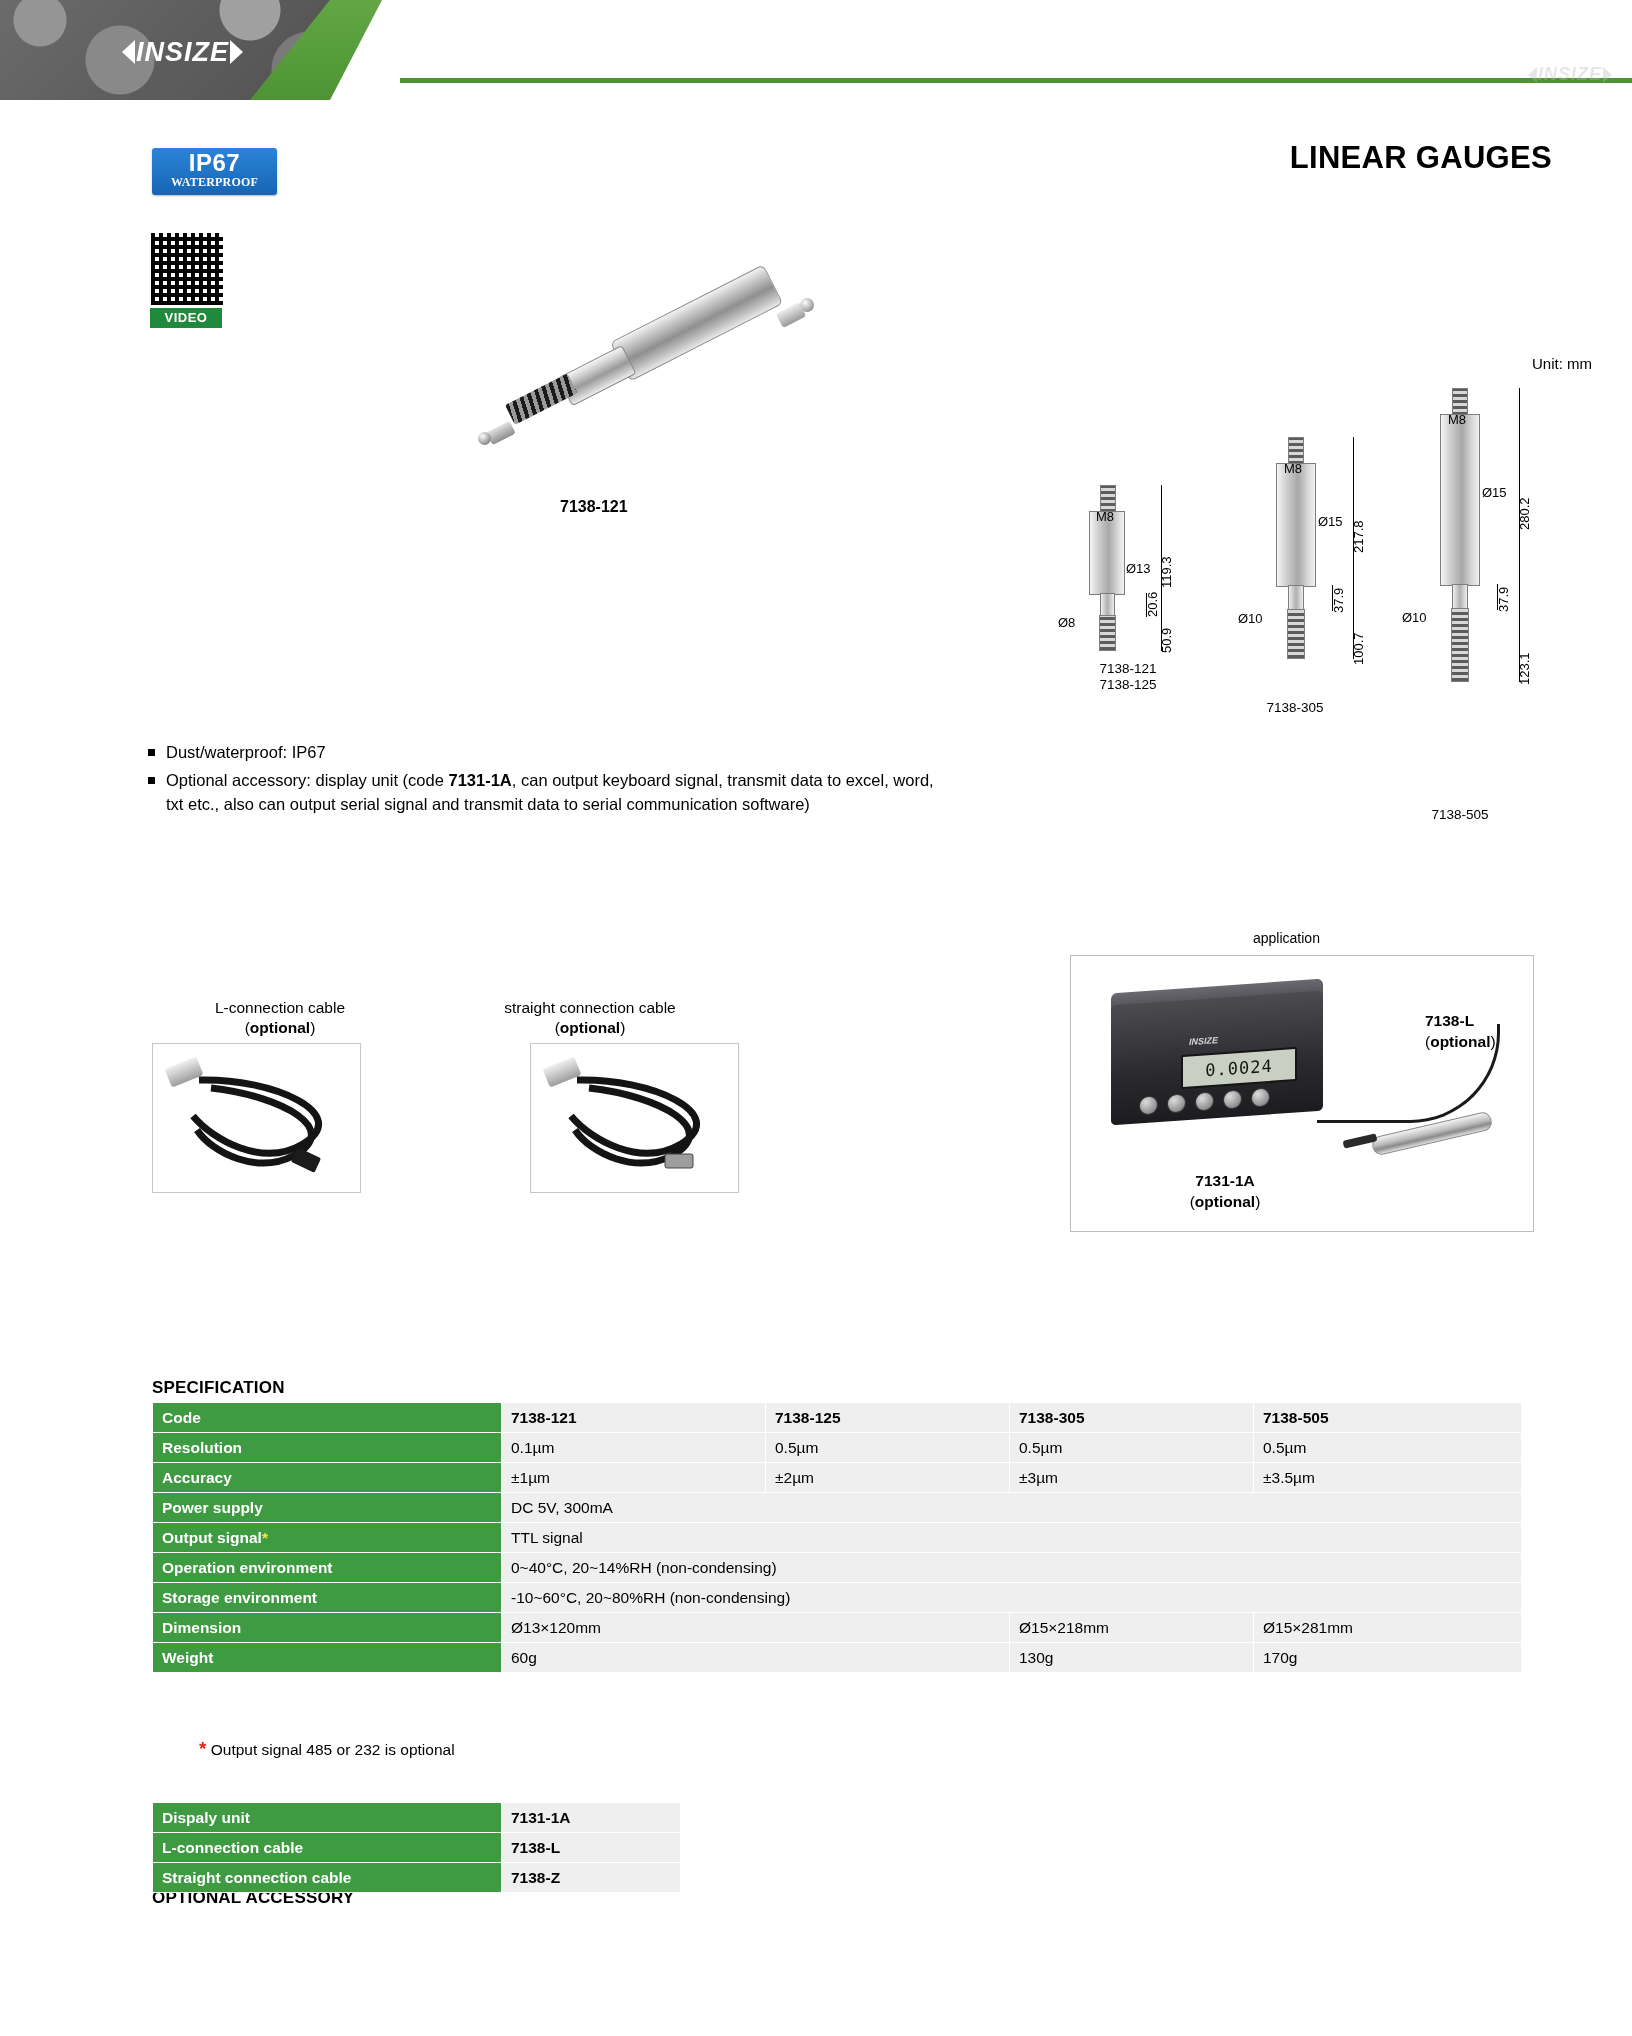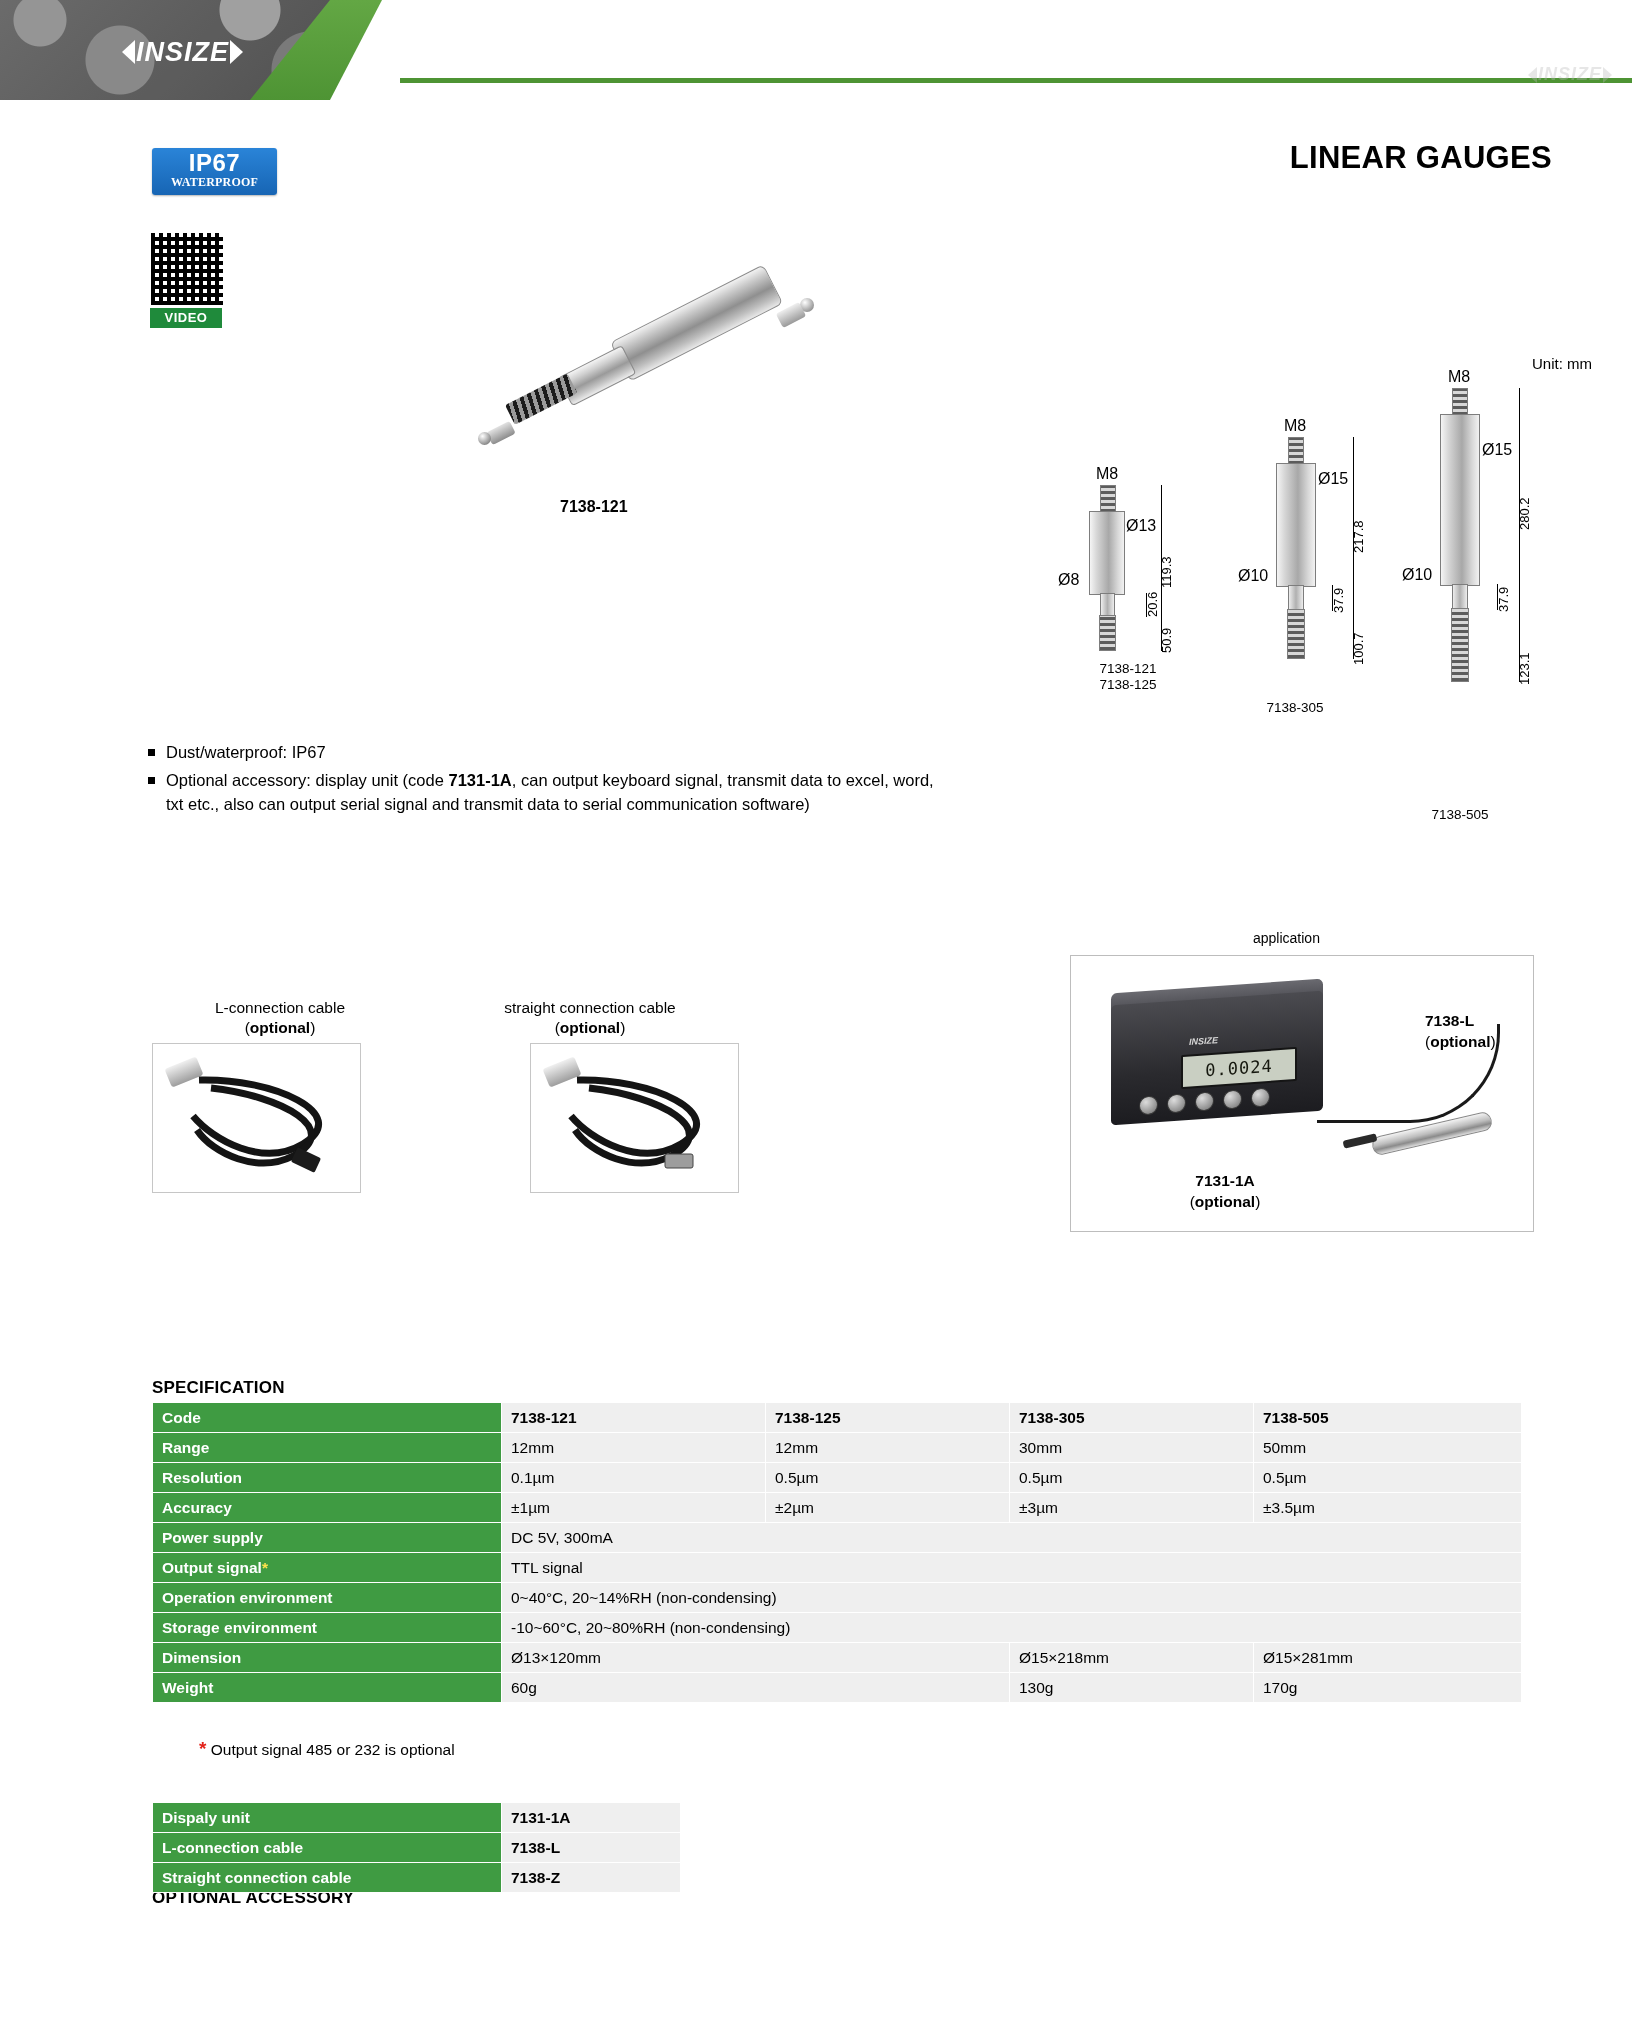--- a/index.html
+++ b/index.html
@@ -259,22 +259,23 @@
     font-size: 15px;
   }
   .dl-name {
     position: absolute;
     font-size: 13.5px;
     text-align: center;
     white-space: nowrap;
   }
   .dim-text {
     position: absolute;
-    font-size: 16px;
+    font-size: 13px;
     white-space: nowrap;
+    margin-top: 44px;
   }
   .dim-vert {
     position: absolute;
     font-size: 13px;
     white-space: nowrap;
     transform: rotate(-90deg);
     transform-origin: left top;
   }
   .vline { position: absolute; background: #000; width: 1px; }
   .tube {
@@ -635,27 +636,20 @@
 <table class="spec" style="left:152px; top:1402px; width:1370px;">
   <tbody>
       <tr>
     <td class="lbl">Code</td>
     <td class="val" style="font-weight:bold; width:245px">7138-121</td>
     <td class="val" style="font-weight:bold; width:225px">7138-125</td>
     <td class="val" style="font-weight:bold; width:225px">7138-305</td>
     <td class="val" style="font-weight:bold;">7138-505</td>
   </tr>
   <tr>
-    <td class="lbl">Range</td>
-    <td class="val">12mm</td>
-    <td class="val">12mm</td>
-    <td class="val">30mm</td>
-    <td class="val">50mm</td>
-  </tr>
-  <tr>
     <td class="lbl">Resolution</td>
     <td class="val">0.1µm</td>
     <td class="val">0.5µm</td>
     <td class="val">0.5µm</td>
     <td class="val">0.5µm</td>
   </tr>
   <tr>
     <td class="lbl">Accuracy</td>
     <td class="val">±1µm</td>
     <td class="val">±2µm</td>

